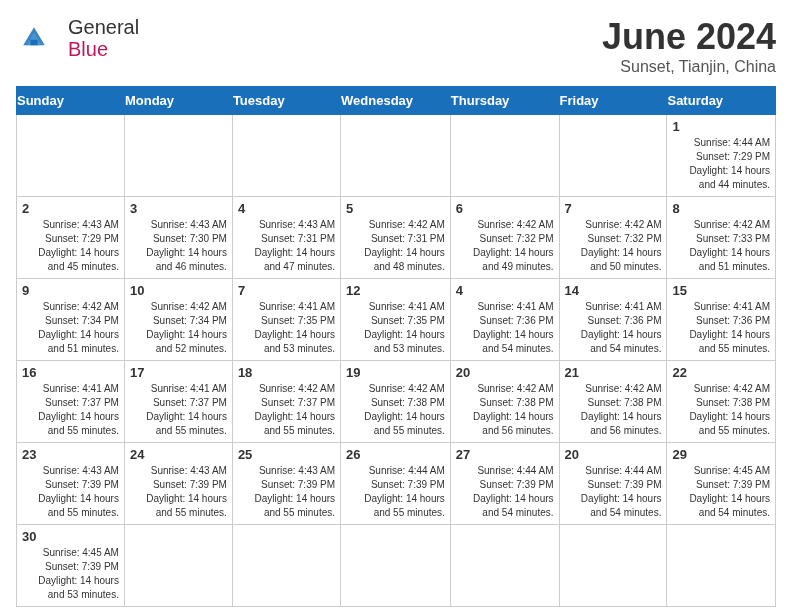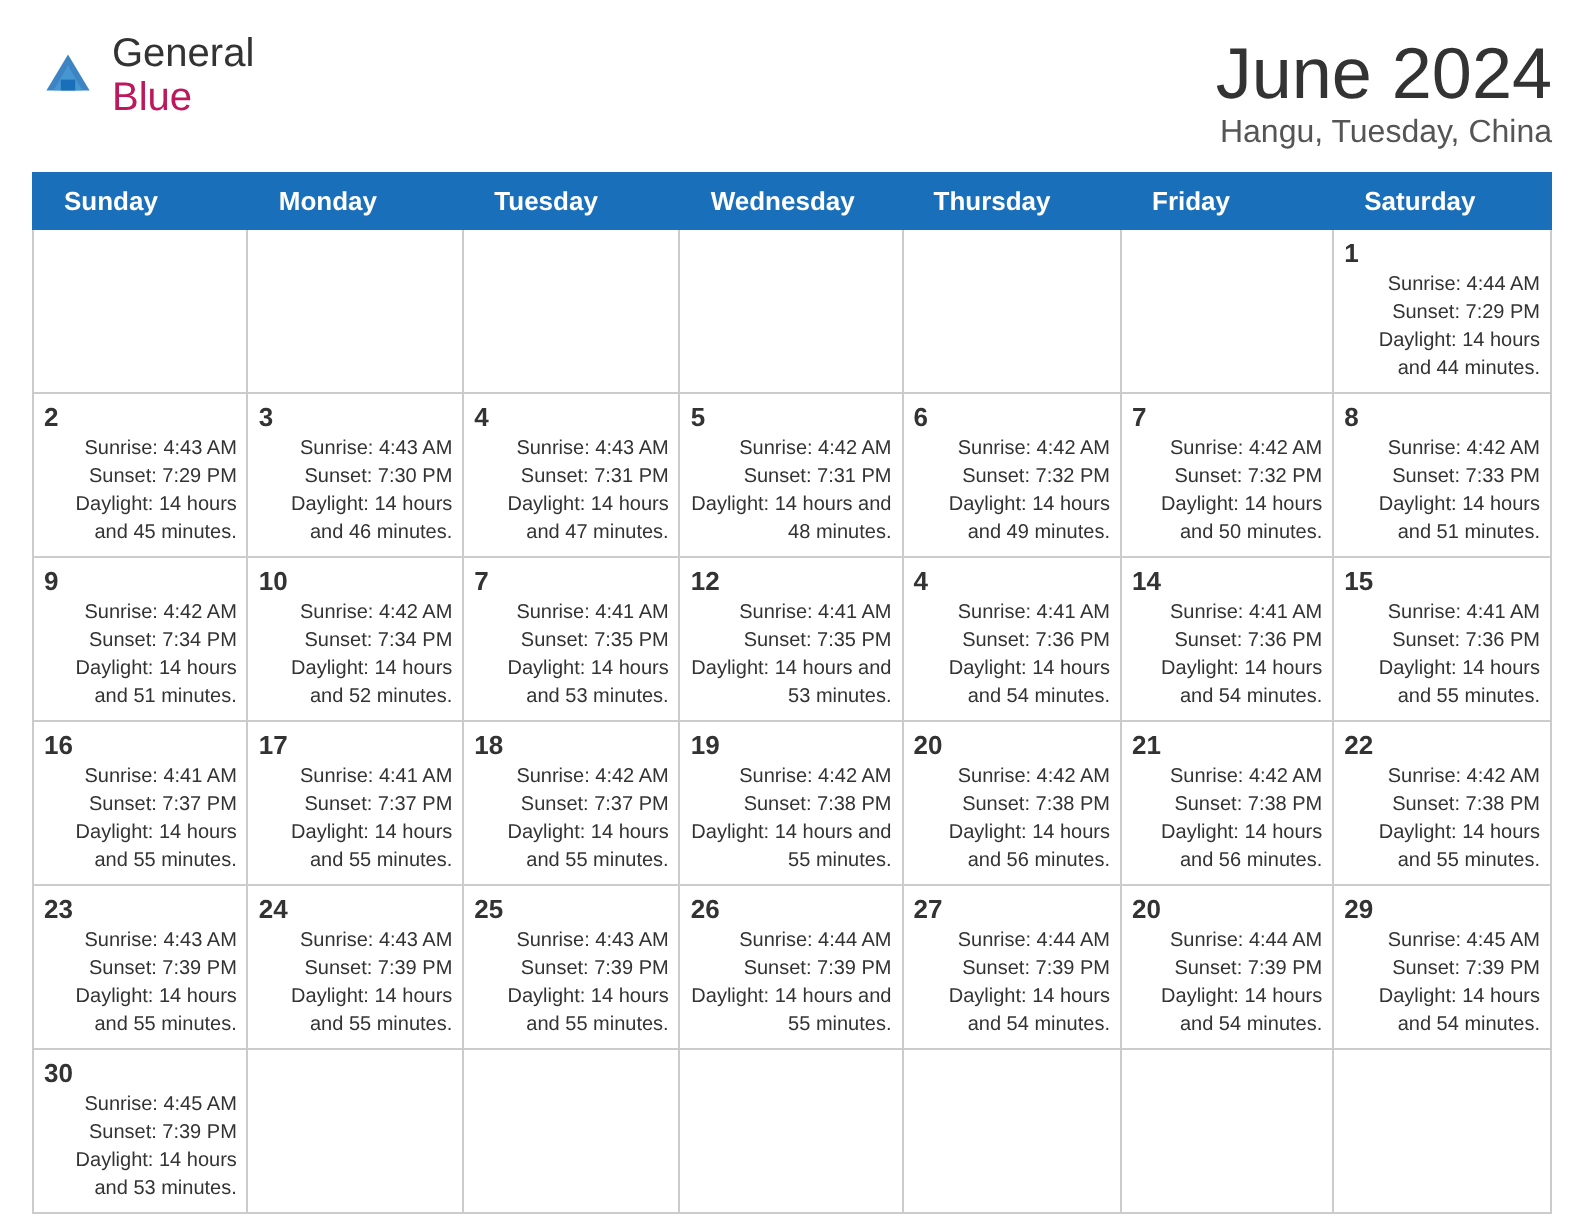--- a/index.html
+++ b/index.html
@@ -18,52 +18,53 @@
     }
     .logo {
       display: flex;
       align-items: center;
       gap: 4px;
     }
     .logo-text {
       font-size: 20px;
       color: #333;
       line-height: 1.1;
+      margin-left: 12px;
     }
     .logo-text span {
       display: block;
     }
     .logo-text .blue { color: #be185d; }
     .logo-icon {
       width: 36px;
       height: 36px;
     }
     .title-block {
       text-align: right;
     }
     .month-title {
       font-size: 36px;
-      font-weight: normal;
+      font-weight: bold;
       color: #333;
     }
     .location-title {
       font-size: 16px;
       color: #555;
     }
     .calendar-table {
       width: 100%;
       border-collapse: collapse;
       border: 1px solid #ccc;
     }
     .calendar-table th {
       background-color: #1a6fba;
       color: #fff;
       font-size: 13px;
       font-weight: bold;
-      padding: 6px 15px;
+      padding: 6px 0;
       text-align: left;
       border: 1px solid #1a6fba;
     }
     .calendar-table td {
       vertical-align: top;
       border: 1px solid #ccc;
       padding: 4px 5px;
       min-height: 70px;
       width: 113px;
       font-size: 10px;
@@ -99,21 +100,21 @@
       <polygon points="20,14 28,28 12,28" fill="#4a9fd4" opacity="0.7"></polygon>
       <rect x="16" y="22" width="8" height="6" fill="#1a6fba"></rect>
     </svg>
     <div class="logo-text">
       <span>General</span>
       <span class="blue">Blue</span>
     </div>
   </div>
   <div class="title-block">
     <div class="month-title">June 2024</div>
-    <div class="location-title">Hangu, Tuesday, China</div>
+    <div class="location-title">Sunset, Tianjin, China</div>
   </div>
 </div>
 
 <table class="calendar-table">
   <thead>
     <tr>
     <th>Sunday</th>
         <th>Monday</th>
         <th>Tuesday</th>
         <th>Wednesday</th>

